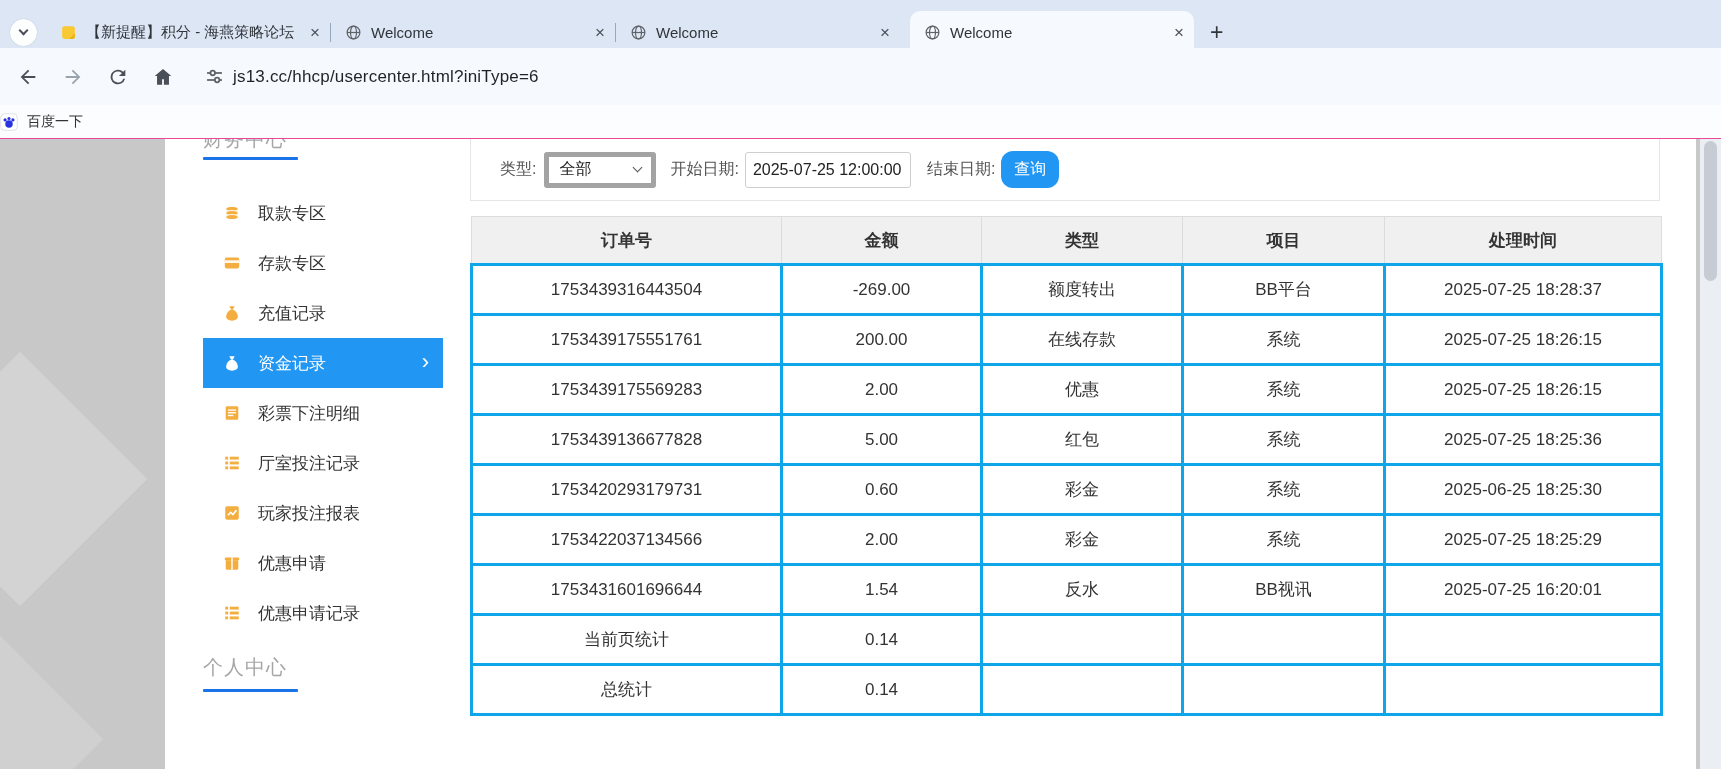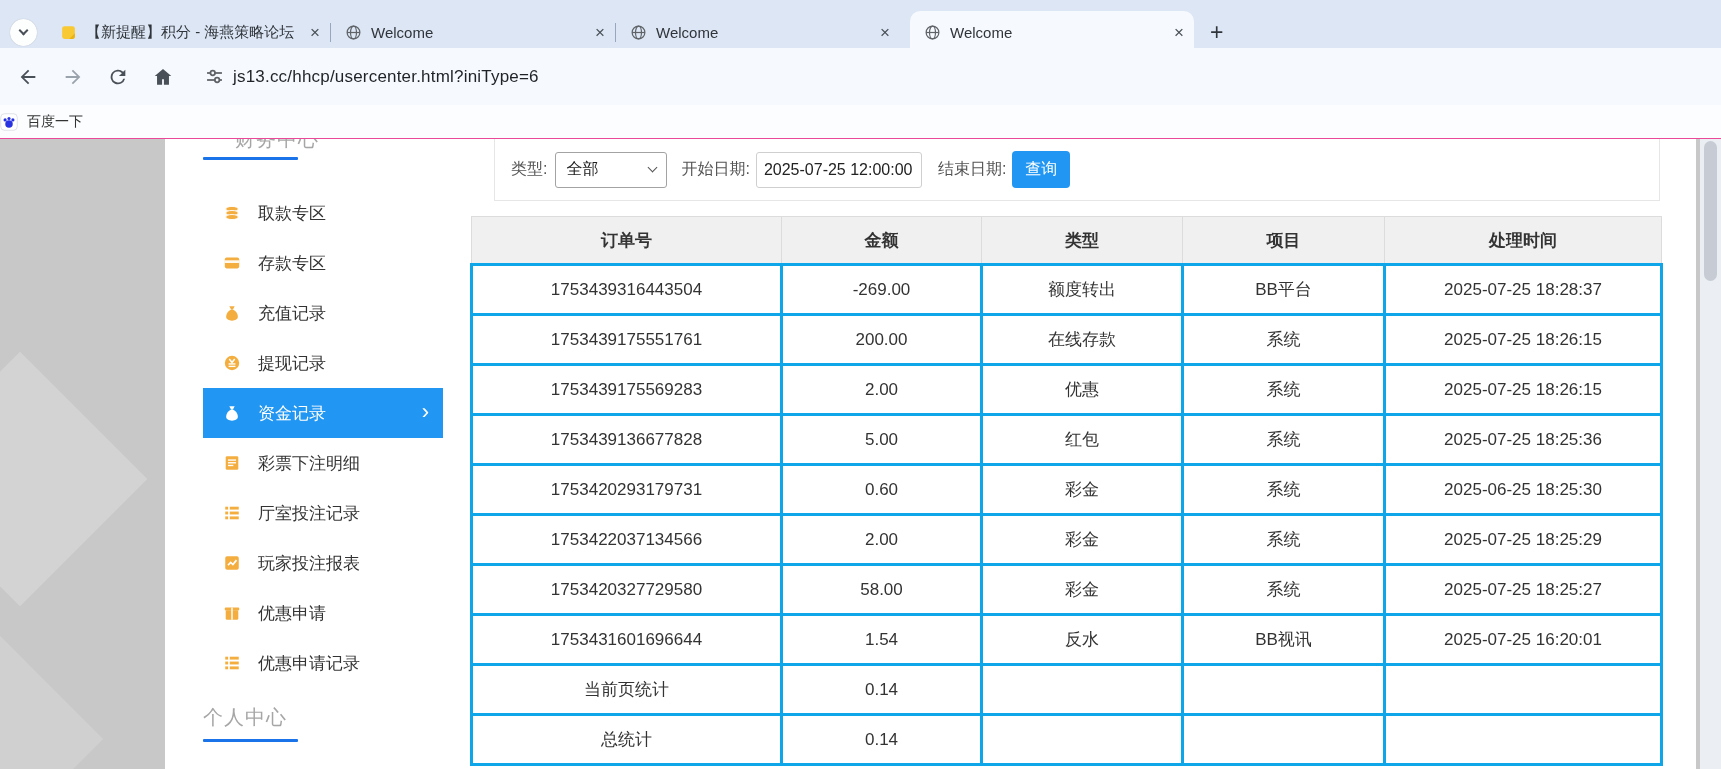--- a/index.html
+++ b/index.html
@@ -44,47 +44,47 @@
   
   .page { position:absolute; top:139px; left:0; right:0; bottom:0; background:#c8c8c8; overflow:hidden; }
   .deco-tri { position:absolute; background:#d3d3d3; transform:rotate(45deg); }
   .deco-tri.t1 { left:-70px; top:250px; width:180px; height:180px; }
   .deco-tri.t2 { left:-90px; top:520px; width:160px; height:160px; background:#d0d0d0; }
 
   .panel { position:absolute; left:165px; width:1531px; top:0; bottom:0; background:#fff; }
 
   
   .sidebar { position:absolute; left:38px; top:0; width:240px; }
-  .side-heading-clip { height:18px; overflow:hidden;margin-left:32px; }
+  .side-heading-clip { height:18px; overflow:hidden; }
   .side-heading-clip .side-heading { margin-top:-13px; }
   .side-heading { font-size:20px; color:#a6a6a6; letter-spacing:1px; display:block; }
   .blue-underline { width:95px; height:3px; background:#1a73e8; border-radius:1px; }
   .menu { margin-top:28px; }
   .menu-item { height:50px; display:flex; align-items:center; padding-left:20px; gap:17px;
     font-size:17px; color:#333; position:relative; cursor:default; }
   .menu-item .mi-icon { width:18px; height:18px; flex:none; }
   .menu-item.active { background:#2196f3; color:#fff; }
   .menu-item.active .mi-arrow { position:absolute; right:14px; top:50%; transform:translateY(-54%);
     color:#fff; font-size:22px; }
   .side-heading2 { margin-top:16px; }
   .blue-underline.u2 { margin-top:8px; }
 
   
   .main { position:absolute; left:305px; top:0; width:1190px; }
   .filterbox { height:62px; border:1px solid #e6e6e6; border-top:none;
-    display:flex; align-items:center; padding-left:16px;margin-left:24px; }
+    display:flex; align-items:center; padding-left:29px; }
   .f-label { font-size:16px; color:#555; flex:none; }
-  .f-select { width:112px; height:36px; border:1px solid #a3a3a3; border-radius:3px; background:#fff;
+  .f-select { width:112px; height:36px; border:5px solid #a3a3a3; border-radius:3px; background:#fff;
     display:flex; align-items:center; justify-content:space-between; padding:0 10px;
     font-size:16px; color:#222; margin:0 14px 0 8px; flex:none; }
   .f-select .chev { width:7px; height:7px; border-right:1.8px solid #555; border-bottom:1.8px solid #555;
     transform:rotate(45deg); margin-top:-4px; }
   .f-input { width:166px; height:36px; border:1px solid #cfcfcf; border-radius:3px; padding:0 7px;
     font-size:16px; color:#222; margin:0 16px 0 6px; font-family:"Liberation Sans","DejaVu Sans",sans-serif; }
-  .f-btn { width:58px; height:37px; background:#2196f3; border:none; border-radius:4px;
+  .f-btn { width:58px; height:37px; background:#2196f3; border:none; border-radius:12px;
     color:#fff; font-size:16px; margin-left:6px; cursor:pointer;
     font-family:"Liberation Sans","DejaVu Sans",sans-serif; }
 
   table.datatable { margin-top:15px; width:1190px; border-collapse:collapse; table-layout:fixed; }
   .datatable th { height:48px; background:#f0f0f0; border:1px solid #dcdcdc;
     font-size:17px; font-weight:700; color:#333; }
   .datatable td { height:50px; border:3px solid #0ea5e9; font-size:17px; color:#333;
     text-align:center; background:#fff; }
 
   
@@ -217,29 +217,20 @@
         </div>
 
         <div class="menu-item">
           <svg class="mi-icon" viewBox="0 0 20 20">
             <path d="M7 2.5h6l-2 3.5h-2z" fill="#f3ae3f"></path>
             <path d="M9 6h2c4 2 5.5 5 5.5 8.2 0 2.7-2.9 4.3-6.5 4.3s-6.5-1.6-6.5-4.3C3.5 11 5 8 9 6z" fill="#f3ae3f"></path>
           </svg>
           <span>充值记录</span>
         </div>
 
-        <div class="menu-item">
-          <svg class="mi-icon" viewBox="0 0 20 20">
-            <circle cx="10" cy="10" r="8" fill="#f3ae3f"></circle>
-            <path d="M7 5.5l3 4 3-4" stroke="#fff" stroke-width="1.6" fill="none"></path>
-            <rect x="6.2" y="10.3" width="7.6" height="1.5" fill="#fff"></rect>
-            <rect x="6.2" y="13" width="7.6" height="1.5" fill="#fff"></rect>
-          </svg>
-          <span>提现记录</span>
-        </div>
 
         <div class="menu-item active">
           <svg class="mi-icon" viewBox="0 0 20 20">
             <path d="M7 2.5h6l-2 3.5h-2z" fill="#fff"></path>
             <path d="M9 6h2c4 2 5.5 5 5.5 8.2 0 2.7-2.9 4.3-6.5 4.3s-6.5-1.6-6.5-4.3C3.5 11 5 8 9 6z" fill="#fff"></path>
           </svg>
           <span>资金记录</span>
           <span class="mi-arrow">›</span>
         </div>
 
@@ -374,27 +365,20 @@
             <td>2025-06-25 18:25:30</td>
           </tr>
           <tr>
             <td>1753422037134566</td>
             <td>2.00</td>
             <td>彩金</td>
             <td>系统</td>
             <td>2025-07-25 18:25:29</td>
           </tr>
           <tr>
-            <td>1753420327729580</td>
-            <td>58.00</td>
-            <td>彩金</td>
-            <td>系统</td>
-            <td>2025-07-25 18:25:27</td>
-          </tr>
-          <tr>
             <td>1753431601696644</td>
             <td>1.54</td>
             <td>反水</td>
             <td>BB视讯</td>
             <td>2025-07-25 16:20:01</td>
           </tr>
           <tr>
             <td>当前页统计</td>
             <td>0.14</td>
             <td></td>

